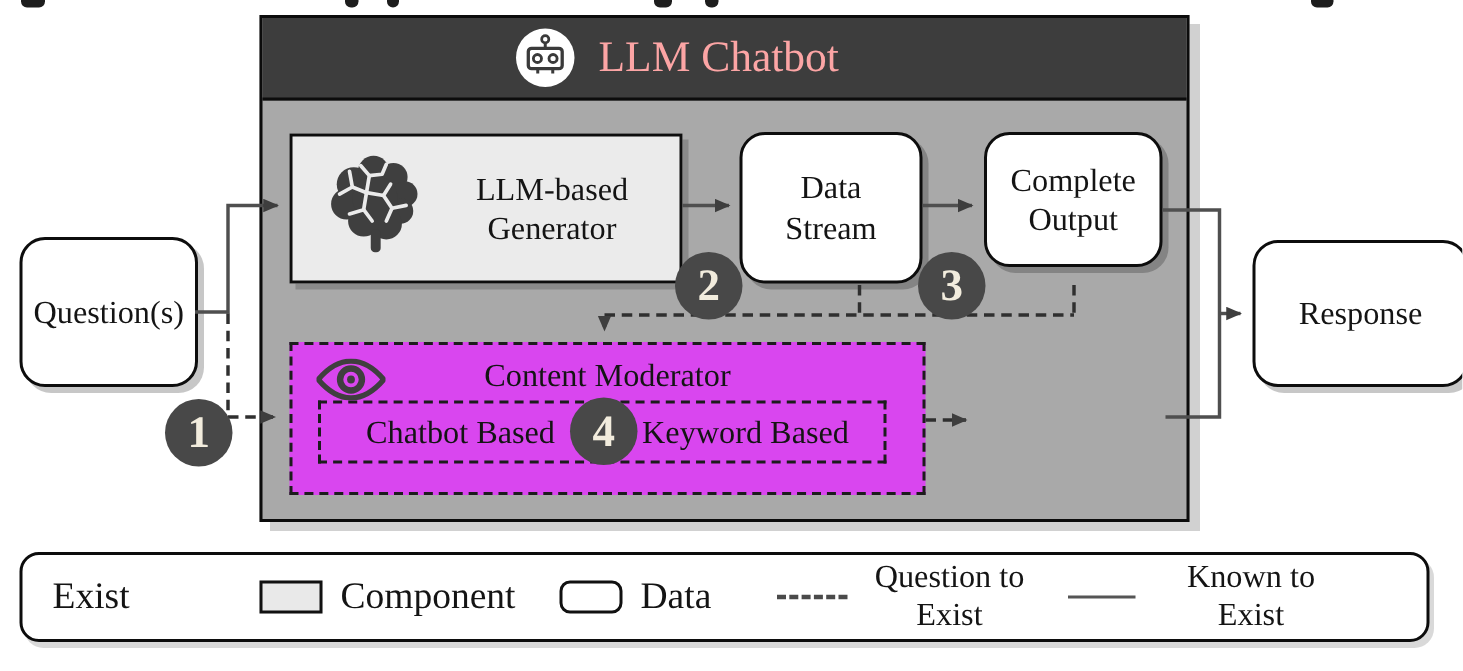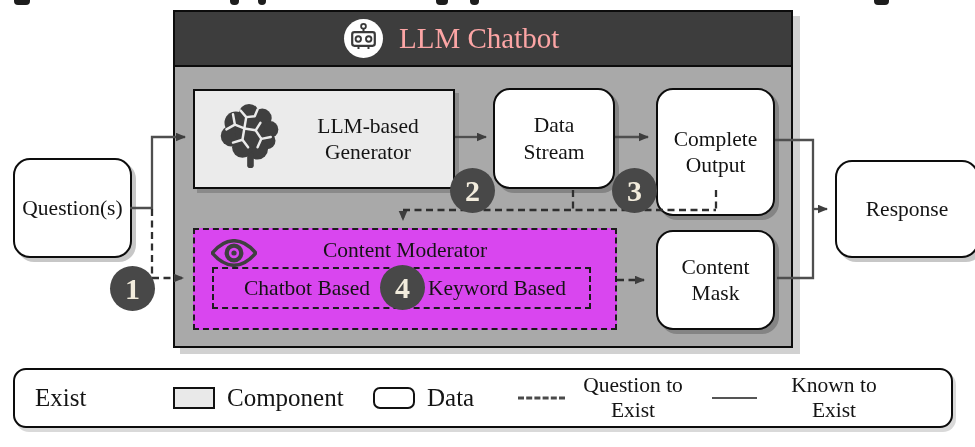--- a/index.html
+++ b/index.html
@@ -35,21 +35,21 @@
     background:#ffffff;border:2.5px solid #0d0d0d;border-radius:17px;
     box-shadow:4px 4px 0 rgba(0,0,0,0.22);
   }
   .component-node{
     background:#ebebeb;border:2.5px solid #0d0d0d;
     box-shadow:4px 4px 0 rgba(0,0,0,0.18);
   }
   #node-question{left:13px;top:158px;width:119px;height:100px;}
   #node-response{left:835px;top:160px;width:144px;height:98px;}
   #node-data-stream{left:493px;top:88px;width:122px;height:101px;}
-  #node-complete-output{left:656px;top:88px;width:119px;height:128px;}
+  #node-complete-output{left:656px;top:88px;width:119px;height:90px;}
   #node-content-mask{left:656px;top:230px;width:119px;height:100px;}
 
   #node-generator{
     left:193px;top:89px;width:262px;height:100px;
     flex-direction:row;justify-content:flex-end;padding-left:24px;gap:16px;
   }
   #node-generator .gen-label{flex:1;text-align:center;padding-right:14px;}
 
   
   #node-moderator{
@@ -175,24 +175,20 @@
   <div class="node data-node" id="node-data-stream">
     <span>Data</span>
     <span>Stream</span>
   </div>
 
   <div class="node data-node" id="node-complete-output">
     <span>Complete</span>
     <span>Output</span>
   </div>
 
-  <div class="node data-node" id="node-content-mask">
-    <span>Content</span>
-    <span>Mask</span>
-  </div>
 
   <div class="node data-node" id="node-response">
     <span>Response</span>
   </div>
 
   <div id="node-moderator">
     <span class="eye-wrap">
       <svg width="46" height="28" viewBox="0 0 60 36">
         <path d="M1.5,18 Q15,2 30,2 Q45,2 58.5,18 Q45,34 30,34 Q15,34 1.5,18 Z" fill="none" stroke="#3f3f3f" stroke-width="4.6"></path>
         <circle cx="30" cy="18" r="9.5" fill="none" stroke="#3f3f3f" stroke-width="5.6"></circle>

